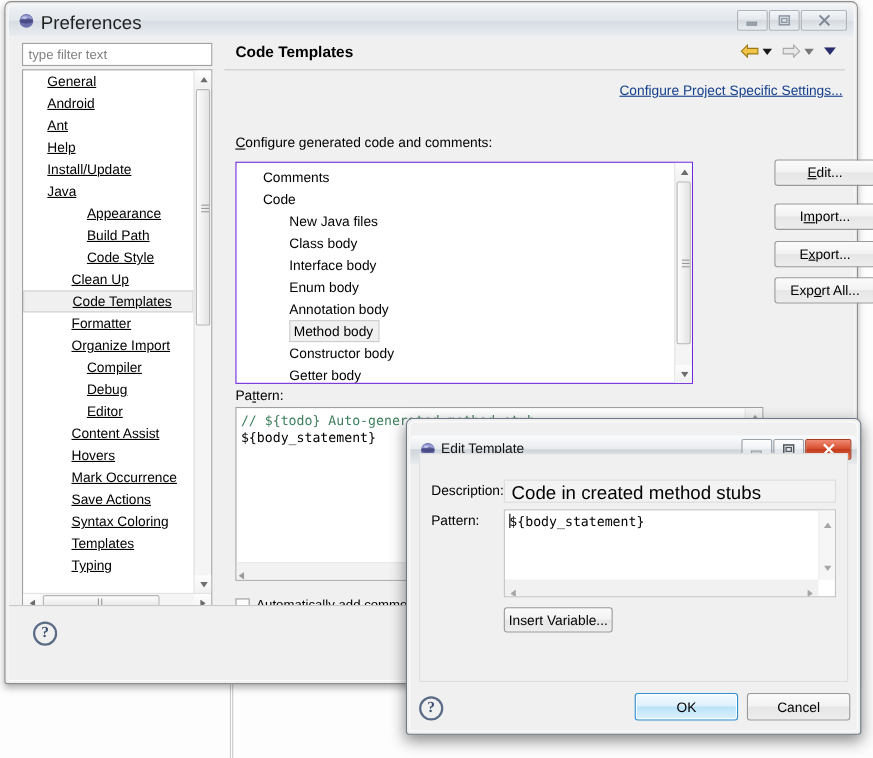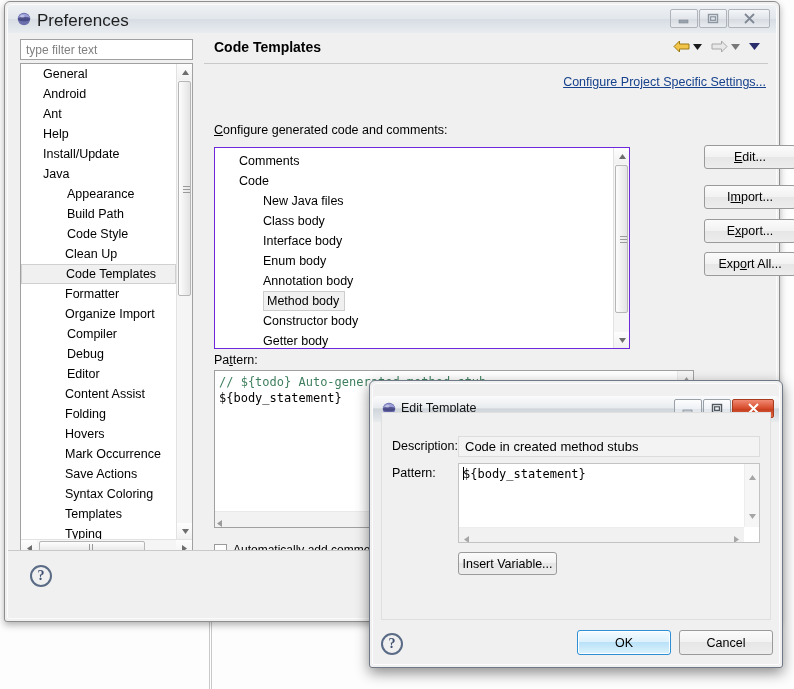--- a/index.html
+++ b/index.html
@@ -53,24 +53,24 @@
   #prefs-body{position:absolute;left:0;top:28px;right:0;bottom:0;background:#f0f0f0;}
 
   
   #filter-box{position:absolute;left:12px;top:6px;width:173px;height:21px;
     background:#fff;border:1px solid #a0a0a0;box-sizing:border-box;
     font-size:12px;color:#808080;padding:3px 5px;}
 
   
   #tree-panel{position:absolute;left:12px;top:30px;width:173px;height:493px;
     background:#fff;border:1px solid #a0a0a0;box-sizing:border-box;overflow:hidden;}
-  #tree-list{position:absolute;left:0;top:0;right:16px;bottom:16px;overflow:hidden;}
+  #tree-list{position:absolute;left:0;top:0;right:16px;bottom:16px;overflow:hidden;text-decoration:underline;}
   .tnode{height:20px;line-height:20px;font-size:12.5px;color:#000;white-space:nowrap;overflow:hidden;}
   .tnode.sel{background:#f0f0f0;border:1px solid #d0d0d0;box-sizing:border-box;line-height:18px;}
-  .d0{padding-left:22px;} .d1{padding-left:46px;} .d2{padding-left:44px;}
+  .d0{padding-left:22px;} .d1{padding-left:58px;} .d2{padding-left:44px;}
 
   
   .vscroll{position:absolute;right:0;top:0;width:16px;bottom:16px;background:#f5f5f5;border-left:1px solid #e2e2e2;box-sizing:border-box;}
   .vscroll .arr{width:16px;height:16px;display:flex;align-items:center;justify-content:center;
      background:linear-gradient(to bottom,#fdfdfd,#f1f1f1);}
   .vscroll .arr.bot{position:absolute;bottom:0;left:0;}
   .vthumb{position:absolute;left:1px;width:13px;border:1px solid #b6b6b6;border-radius:2px;
      background:linear-gradient(to right,#fdfdfd,#e3e3e3);box-sizing:border-box;}
   .grip{position:absolute;left:4px;width:7px;height:7px;}
   .grip i{display:block;height:1px;background:#9a9a9a;margin-bottom:2px;}
@@ -145,21 +145,21 @@
   #dlg-title{position:absolute;left:0;top:0;width:100%;height:26px;
     background:linear-gradient(to bottom,#fafbfc 0%,#e9ecef 45%,#cfd5db 50%,#e8ebee 100%);
     border-radius:4px 4px 0 0;box-sizing:border-box;margin-top:12px;}
   #dlg-title .tt{position:absolute;left:28px;top:5px;font-size:12.5px;color:#111;}
   #dlg-body{position:absolute;left:0;top:26px;right:0;bottom:0;}
   #dlg-client{position:absolute;left:8px;top:2px;right:8px;bottom:44px;
      border:1px solid #dfdfdf;background:#f0f0f0;box-sizing:border-box;}
   .flabel{position:absolute;font-size:12.5px;color:#000;}
   #desc-field{position:absolute;left:76px;top:23px;right:10px;height:21px;
     background:#f3f3f3;border:1px solid #dcdcdc;box-sizing:border-box;
-    font-size:13px;color:#000;padding:2px 6px;}
+    font-size:17px;color:#000;padding:2px 6px;}
   #pat-field{position:absolute;left:76px;top:50px;right:10px;height:80px;
     background:#fff;border:1px solid #c3c3c3;box-sizing:border-box;overflow:hidden;}
   #pat-field-text{position:absolute;left:4px;top:3px;
     font-family:"DejaVu Sans Mono", monospace;font-size:12px;}
   .caret{display:inline-block;width:1px;height:13px;background:#000;vertical-align:-2px;margin-right:-1px;}
   #pf-vs{position:absolute;right:0;top:0;width:15px;bottom:15px;background:#f6f6f6;border-left:1px solid #ededed;box-sizing:border-box;}
   #pf-hs{position:absolute;left:0;right:15px;bottom:0;height:15px;background:#f1f1f1;border-top:1px solid #ededed;box-sizing:border-box;}
   #insvar{position:absolute;left:76px;top:139px;width:99px;height:23px;
     border:1px solid #9a9a9a;border-radius:3px;box-sizing:border-box;
     background:linear-gradient(to bottom,#fbfbfb 0%,#f2f2f2 48%,#e6e6e6 50%,#ededed 100%);
@@ -230,21 +230,20 @@
             <div class="tnode d1">Build Path</div>
             <div class="tnode d1">Code Style</div>
             <div class="tnode d2">Clean Up</div>
             <div class="tnode d2 sel">Code Templates</div>
             <div class="tnode d2">Formatter</div>
             <div class="tnode d2">Organize Import</div>
             <div class="tnode d1">Compiler</div>
             <div class="tnode d1">Debug</div>
             <div class="tnode d1">Editor</div>
             <div class="tnode d2">Content Assist</div>
-            <div class="tnode d2">Folding</div>
             <div class="tnode d2">Hovers</div>
             <div class="tnode d2">Mark Occurrence</div>
             <div class="tnode d2">Save Actions</div>
             <div class="tnode d2">Syntax Coloring</div>
             <div class="tnode d2">Templates</div>
             <div class="tnode d2">Typing</div>
           </div>
 
       <div class="vscroll">
         <div class="arr">

